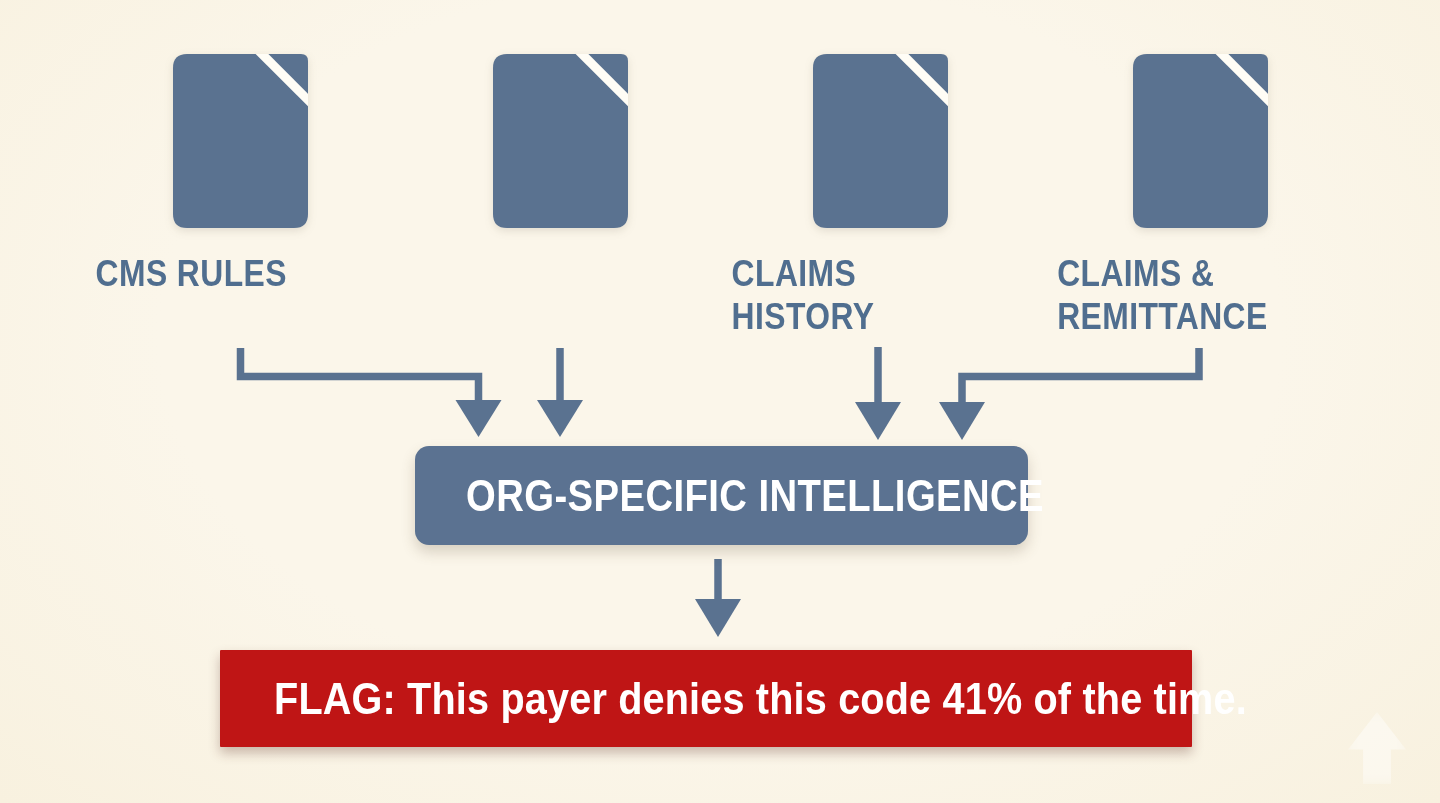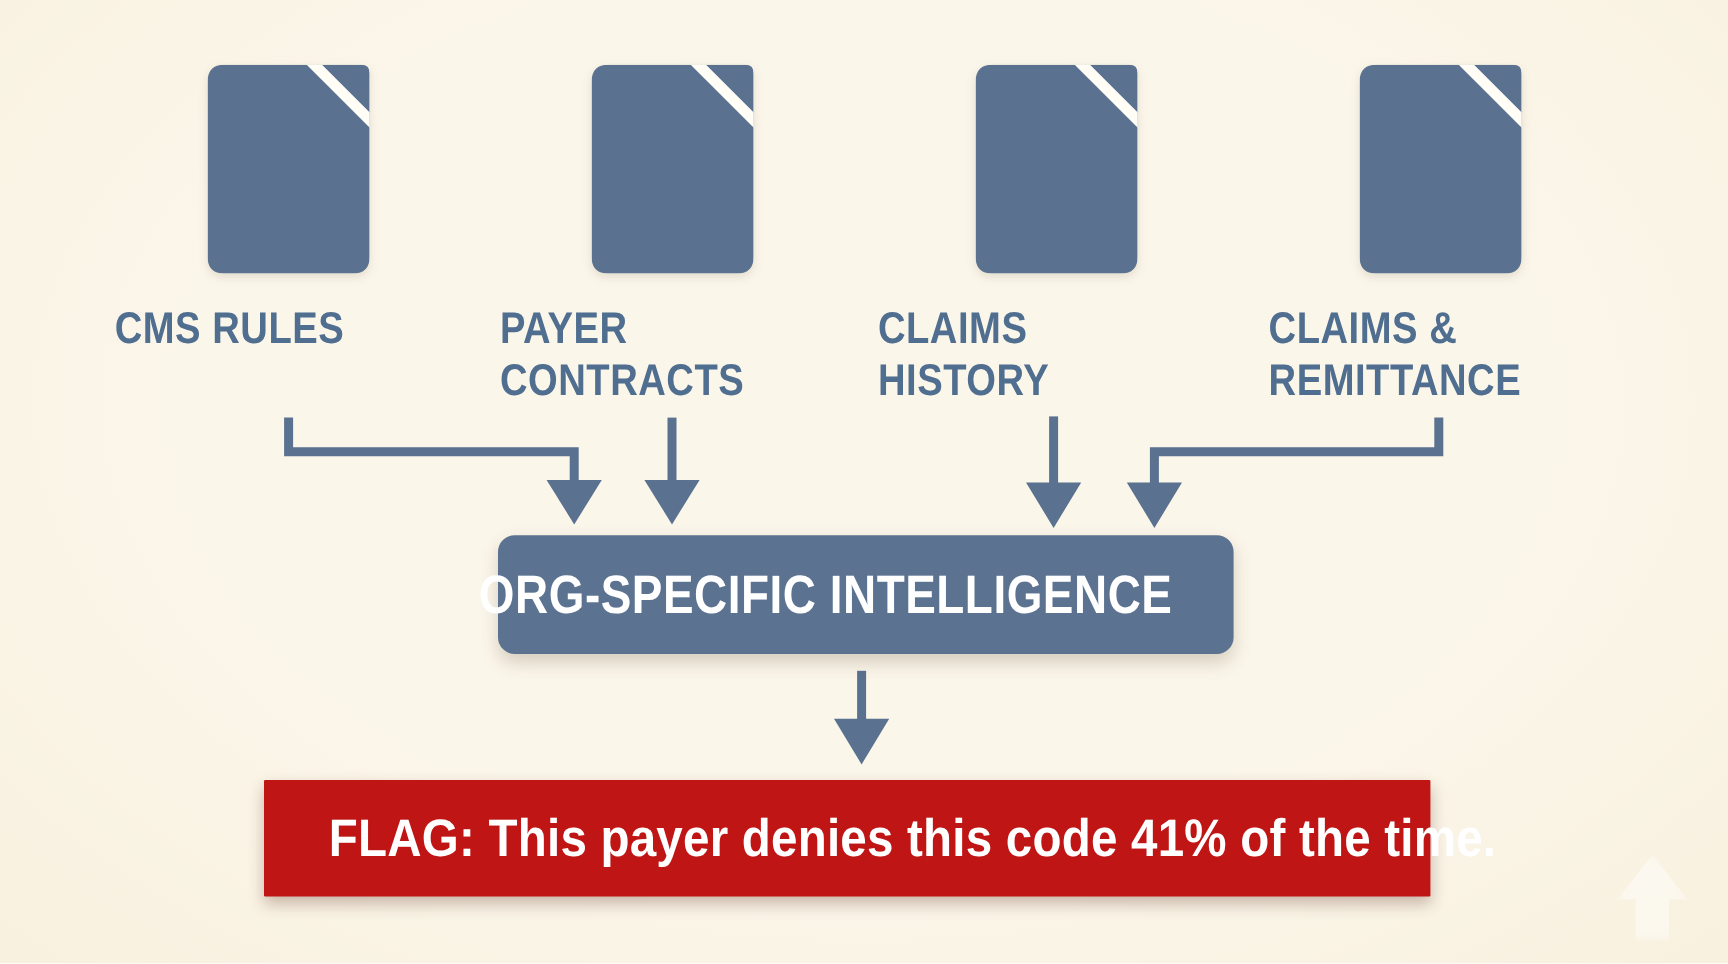--- a/index.html
+++ b/index.html
@@ -23,21 +23,21 @@
     color:var(--label-color);
     font-size:37px;line-height:43px;font-weight:700;
     white-space:pre-line;
     letter-spacing:.5px;
   }
   .condense{display:inline-block;transform:scaleX(.86);transform-origin:50% 50%;}
 
   .hub{
     position:absolute;left:415px;top:446px;width:613px;height:99px;
     background:var(--hub-bg);border-radius:14px;
-    display:flex;align-items:center;justify-content:flex-end;
+    display:flex;align-items:center;justify-content:flex-start;
     box-shadow:0 7px 14px rgba(90,75,50,.22);
   }
   .hub-label{
     color:var(--hub-text);font-size:45px;font-weight:700;letter-spacing:.5px;
     white-space:nowrap;display:inline-block;transform:scaleX(.85);
   }
 
   .flag{
     position:absolute;left:220px;top:650px;width:972px;height:97px;
     background:var(--flag-bg);border-radius:1px;
@@ -95,22 +95,20 @@
       <line class="doc-fold-gap" x1="82" y1="-7" x2="142" y2="53"></line>
     </svg>
     <div class="source-label"><span class="condense">CMS RULES</span></div>
   </div>
 
   <div class="source" style="left:400px">
     <svg class="doc-icon" width="135" height="174" viewBox="0 0 135 174">
       <path class="doc-body" d="M14 0 H128 Q135 0 135 7 V160 Q135 174 121 174 H14 Q0 174 0 160 V14 Q0 0 14 0 Z"></path>
       <line class="doc-fold-gap" x1="82" y1="-7" x2="142" y2="53"></line>
     </svg>
-    <div class="source-label"><span class="condense">PAYER
-CONTRACTS</span></div>
   </div>
 
   <div class="source" style="left:720px">
     <svg class="doc-icon" width="135" height="174" viewBox="0 0 135 174">
       <path class="doc-body" d="M14 0 H128 Q135 0 135 7 V160 Q135 174 121 174 H14 Q0 174 0 160 V14 Q0 0 14 0 Z"></path>
       <line class="doc-fold-gap" x1="82" y1="-7" x2="142" y2="53"></line>
     </svg>
     <div class="source-label"><span class="condense">CLAIMS
 HISTORY</span></div>
   </div>

